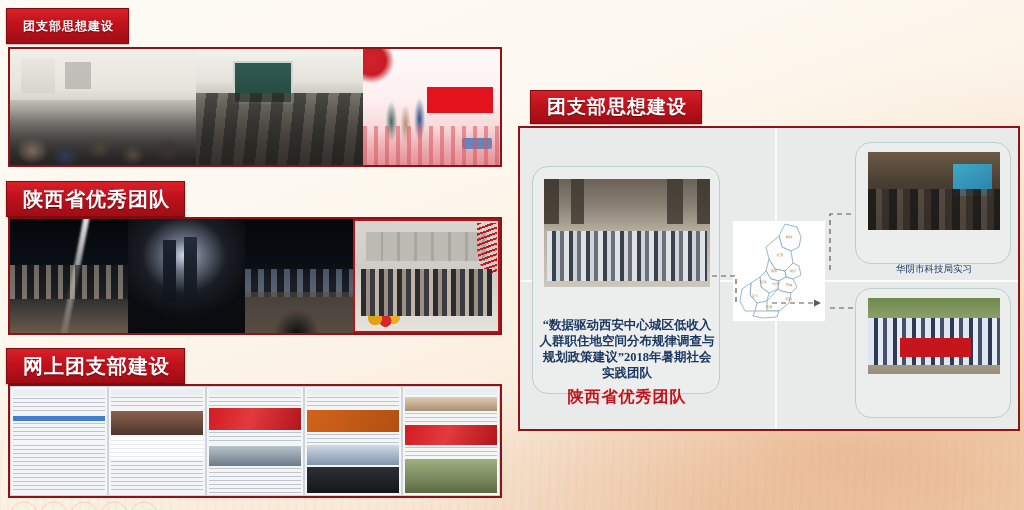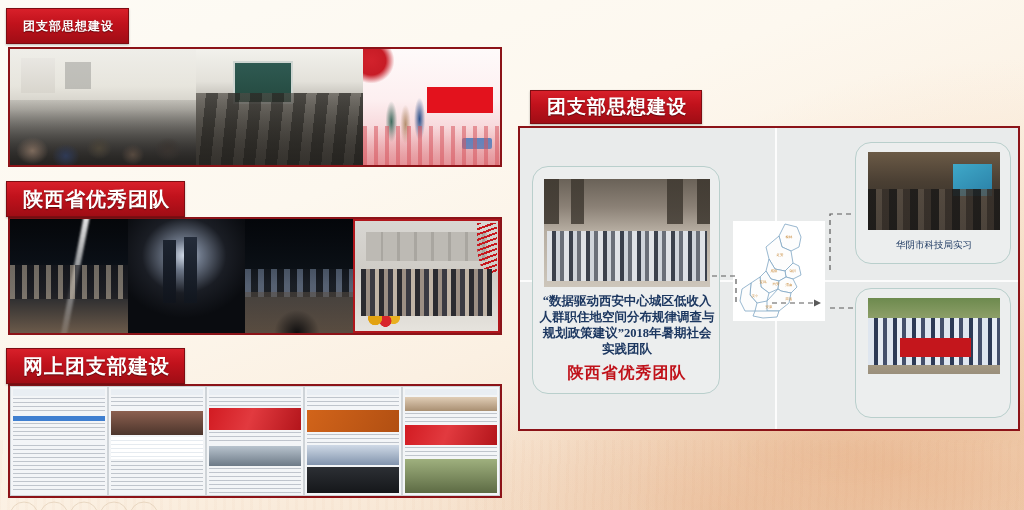--- a/index.html
+++ b/index.html
@@ -293,20 +293,21 @@
     content:""; position:absolute; left:24%; top:52%; width:54%; height:26%;
     background:#c4161c;
   }
 
   .cap {
     position:absolute;
     color:#1f3a63;
     font-family: "Liberation Serif", "DejaVu Serif", serif;
     text-align:center;
     line-height:1.28;
+    margin-top:24px;
   }
   .cap-main { font-size:12.5px; font-weight:bold; color:#1c3760; }
   .cap-award {
     color:#c0121a; font-weight:bold; font-size:16px;
     font-family:"Liberation Sans","DejaVu Sans",sans-serif;
     letter-spacing:1px;
   }
   .cap-small { font-size:9.5px; color:#1f3a63; }
 
   

